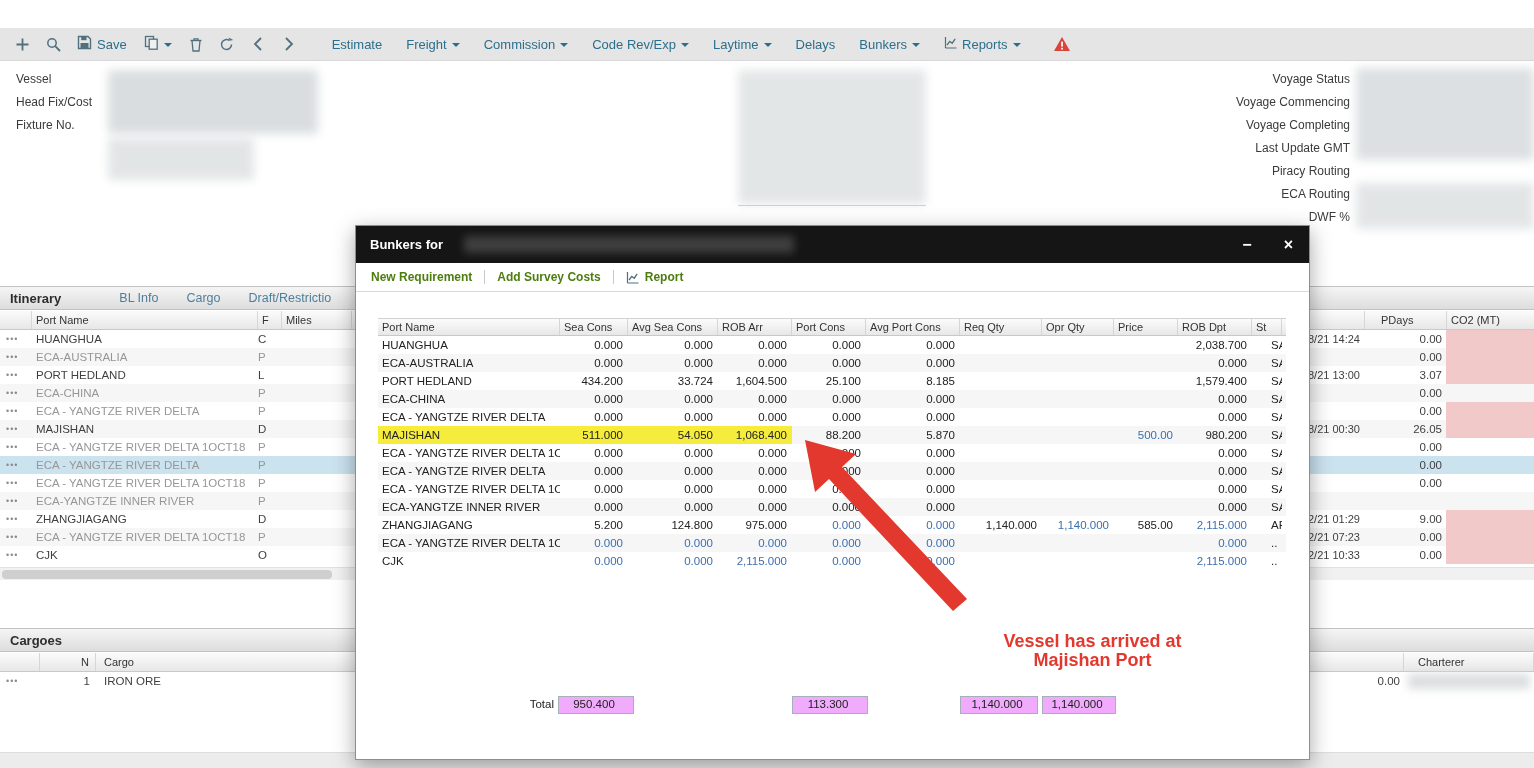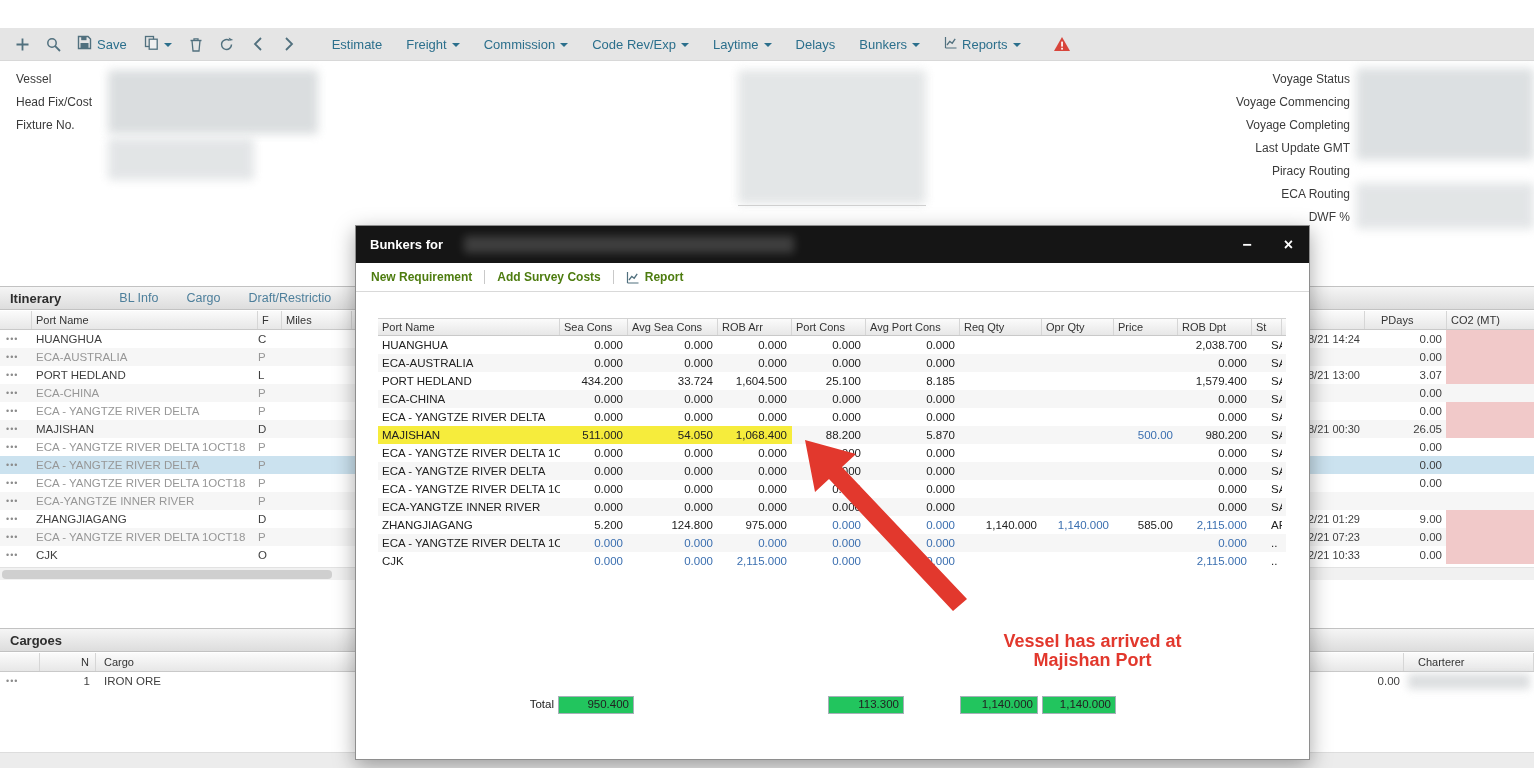--- a/index.html
+++ b/index.html
@@ -100,22 +100,22 @@
   .brow.alt{background:#f6f6f6;}
   .bcell{overflow:hidden;white-space:nowrap;}
   .bcell.c-num{text-align:right;padding-right:5px;}
   .bcell.c-port{padding-left:4px;}
   .bcell.c-st{padding-left:5px;margin-left:14px;}
   .blue{color:#3b6fb0;}
   .ylw{background:#f6ec3c;}
 
   .mtotal{position:absolute;top:470px;left:0;width:100%;height:20px;font-size:11.5px;color:#222;}
   .t-label{position:absolute;left:140px;width:58px;text-align:right;top:2px;}
-  .tbox{position:absolute;height:18px;border:1px solid #a6b0b8;background:#22c55e;text-align:right;padding:1px 4px 0 0;}
-  .tb1{left:202px;width:76px;} .tb2{left:436px;width:76px;margin-left:36px;} .tb3{left:604px;width:78px;} .tb4{left:686px;width:74px;}
+  .tbox{position:absolute;height:18px;border:1px solid #a6b0b8;background:#f0abfc;text-align:center;padding:1px 4px 0 0;}
+  .tb1{left:202px;width:76px;} .tb2{left:436px;width:76px;} .tb3{left:604px;width:78px;} .tb4{left:686px;width:74px;}
 
   
   .overlay-svg{position:absolute;left:0;top:0;width:1534px;height:768px;z-index:55;pointer-events:none;}
   .annot{position:absolute;left:985px;top:592px;width:215px;text-align:center;color:#e2382d;font-weight:bold;font-size:18px;line-height:19px;z-index:60;margin-top:40px;}
 </style>
 </head>
 <body>
 
 <div class="page">
 

